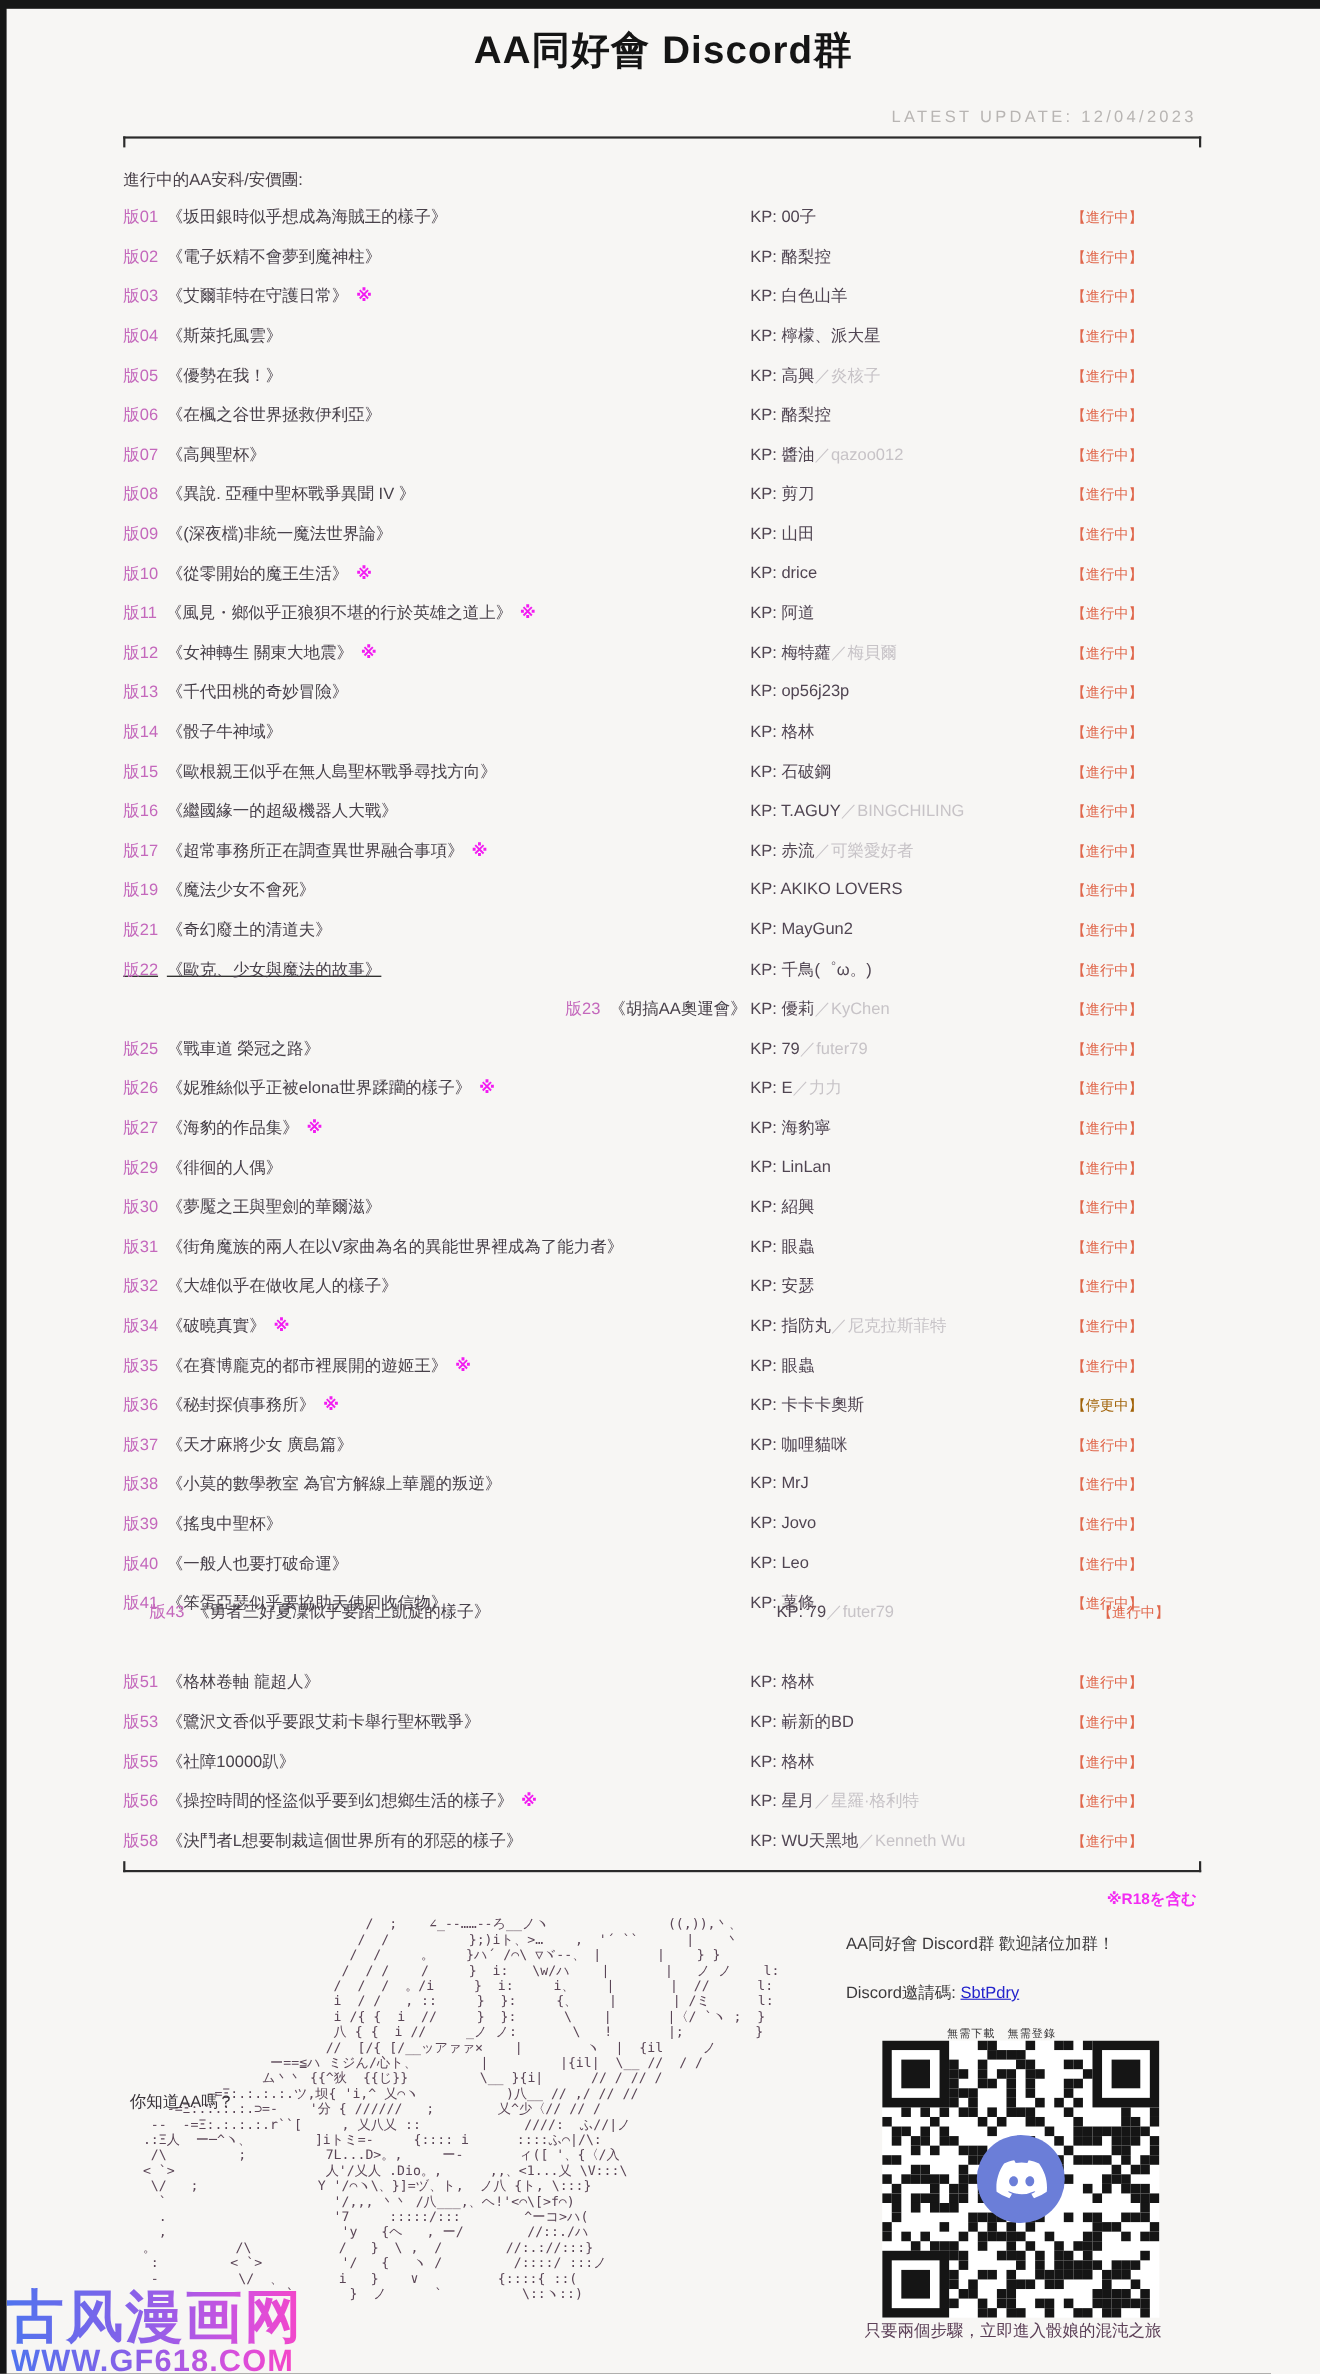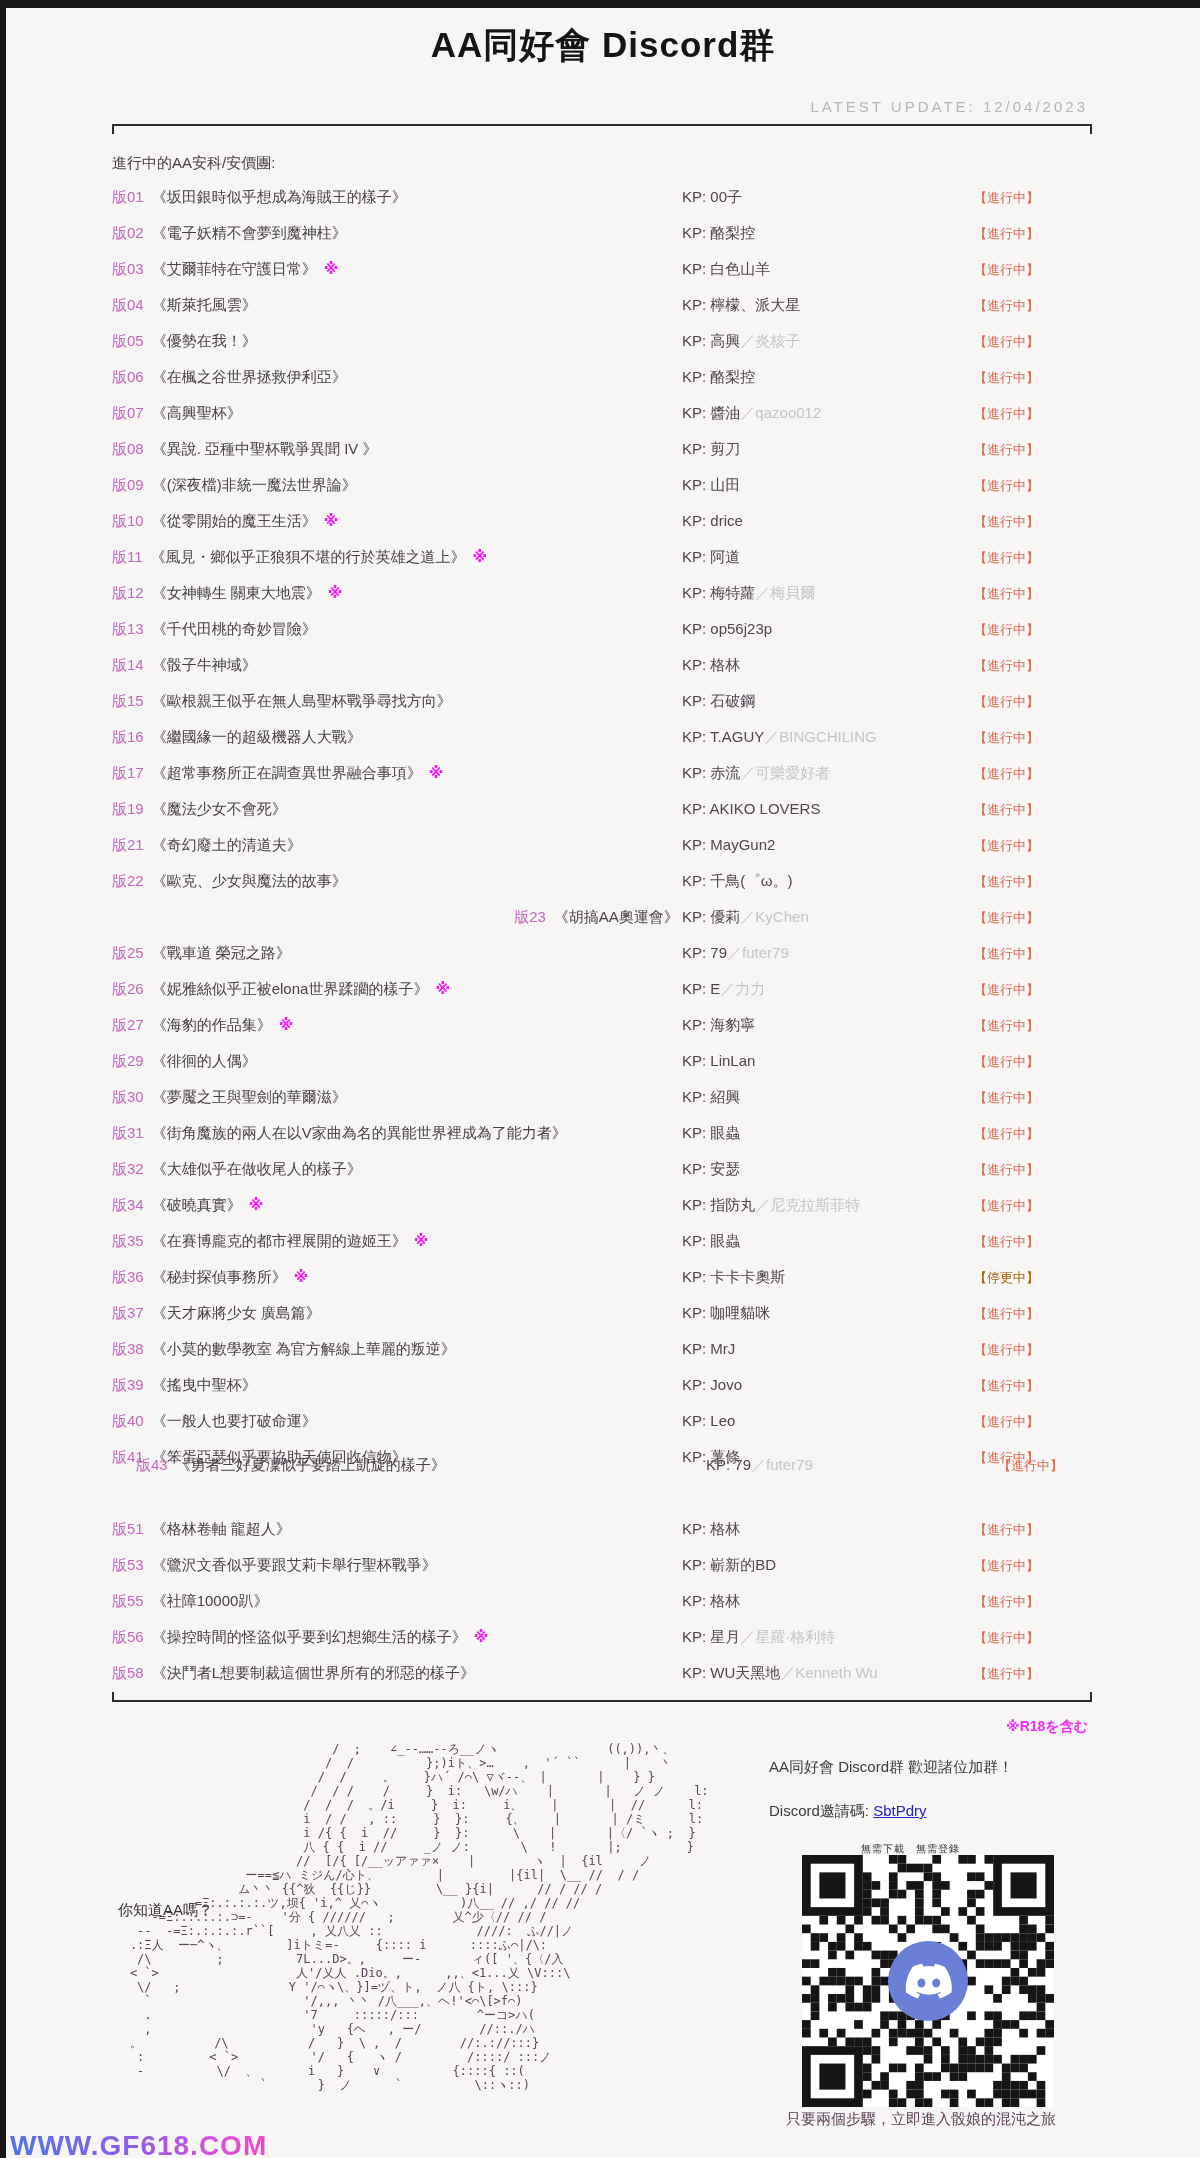--- a/index.html
+++ b/index.html
@@ -214,21 +214,21 @@
     <span class="kp-cell"><span class="kp-main">KP: AKIKO LOVERS</span><span class="kp-secondary"></span></span>
     <span class="work-status">【進行中】</span>
   </div>
 
   <div class="work-row" style="top: 648px;">
     <span class="work-id">版21</span><span class="work-title">《奇幻廢土的清道夫》</span><span class="r18-marker"></span>
     <span class="kp-cell"><span class="kp-main">KP: MayGun2</span><span class="kp-secondary"></span></span>
     <span class="work-status">【進行中】</span>
   </div>
 
-  <div class="work-row" style="top: 684px;">
+  <div class="work-row" style="top: 684px; text-decoration: underline;">
     <span class="work-id">版22</span><span class="work-title">《歐克、少女與魔法的故事》</span><span class="r18-marker"></span>
     <span class="kp-cell"><span class="kp-main">KP: 千鳥(゜ω。)</span><span class="kp-secondary"></span></span>
     <span class="work-status">【進行中】</span>
   </div>
 
   <div class="work-row" style="top: 720px; text-align: center;">
     <span class="work-id">版23</span><span class="work-title">《胡搞AA奧運會》</span><span class="r18-marker"></span>
     <span class="kp-cell"><span class="kp-main">KP: 優莉</span><span class="kp-secondary">／KyChen</span></span>
     <span class="work-status">【進行中】</span>
   </div>
@@ -704,15 +704,16 @@
   </div>
 
   <div class="discord-logo">
     <svg width="48" height="48" viewBox="0 0 24 24" xmlns="http://www.w3.org/2000/svg">
       <path fill="#ffffff" d="M20.3 4.9A19 19 0 0 0 15.6 3.4c-.2.4-.5.9-.6 1.3a17.6 17.6 0 0 0-5.3 0c-.2-.4-.4-.9-.7-1.3-1.6.3-3.2.8-4.6 1.5C1.4 9.3.6 13.6 1 17.8a19 19 0 0 0 5.8 2.9c.5-.6.9-1.3 1.2-2-.6-.2-1.2-.5-1.8-.9l.4-.3a13.6 13.6 0 0 0 11.6 0l.4.3c-.6.4-1.2.7-1.8.9.3.7.7 1.4 1.2 2a19 19 0 0 0 5.8-2.9c.5-4.9-.8-9.1-3.5-12.9ZM8.7 15.3c-1.1 0-2-1-2-2.3 0-1.2.9-2.3 2-2.3s2.1 1 2 2.3c0 1.3-.9 2.3-2 2.3Zm7.4 0c-1.1 0-2-1-2-2.3 0-1.2.9-2.3 2-2.3s2.1 1 2 2.3c0 1.3-.9 2.3-2 2.3Z"></path>
     </svg>
   </div>
 
   <div class="qr-caption">只要兩個步驟，立即進入骰娘的混沌之旅</div>
 
+  <div class="watermark-name">古风漫画网</div>
   <div class="watermark-url">WWW.GF618.COM</div>
 
 </div>
 
 </body></html>

